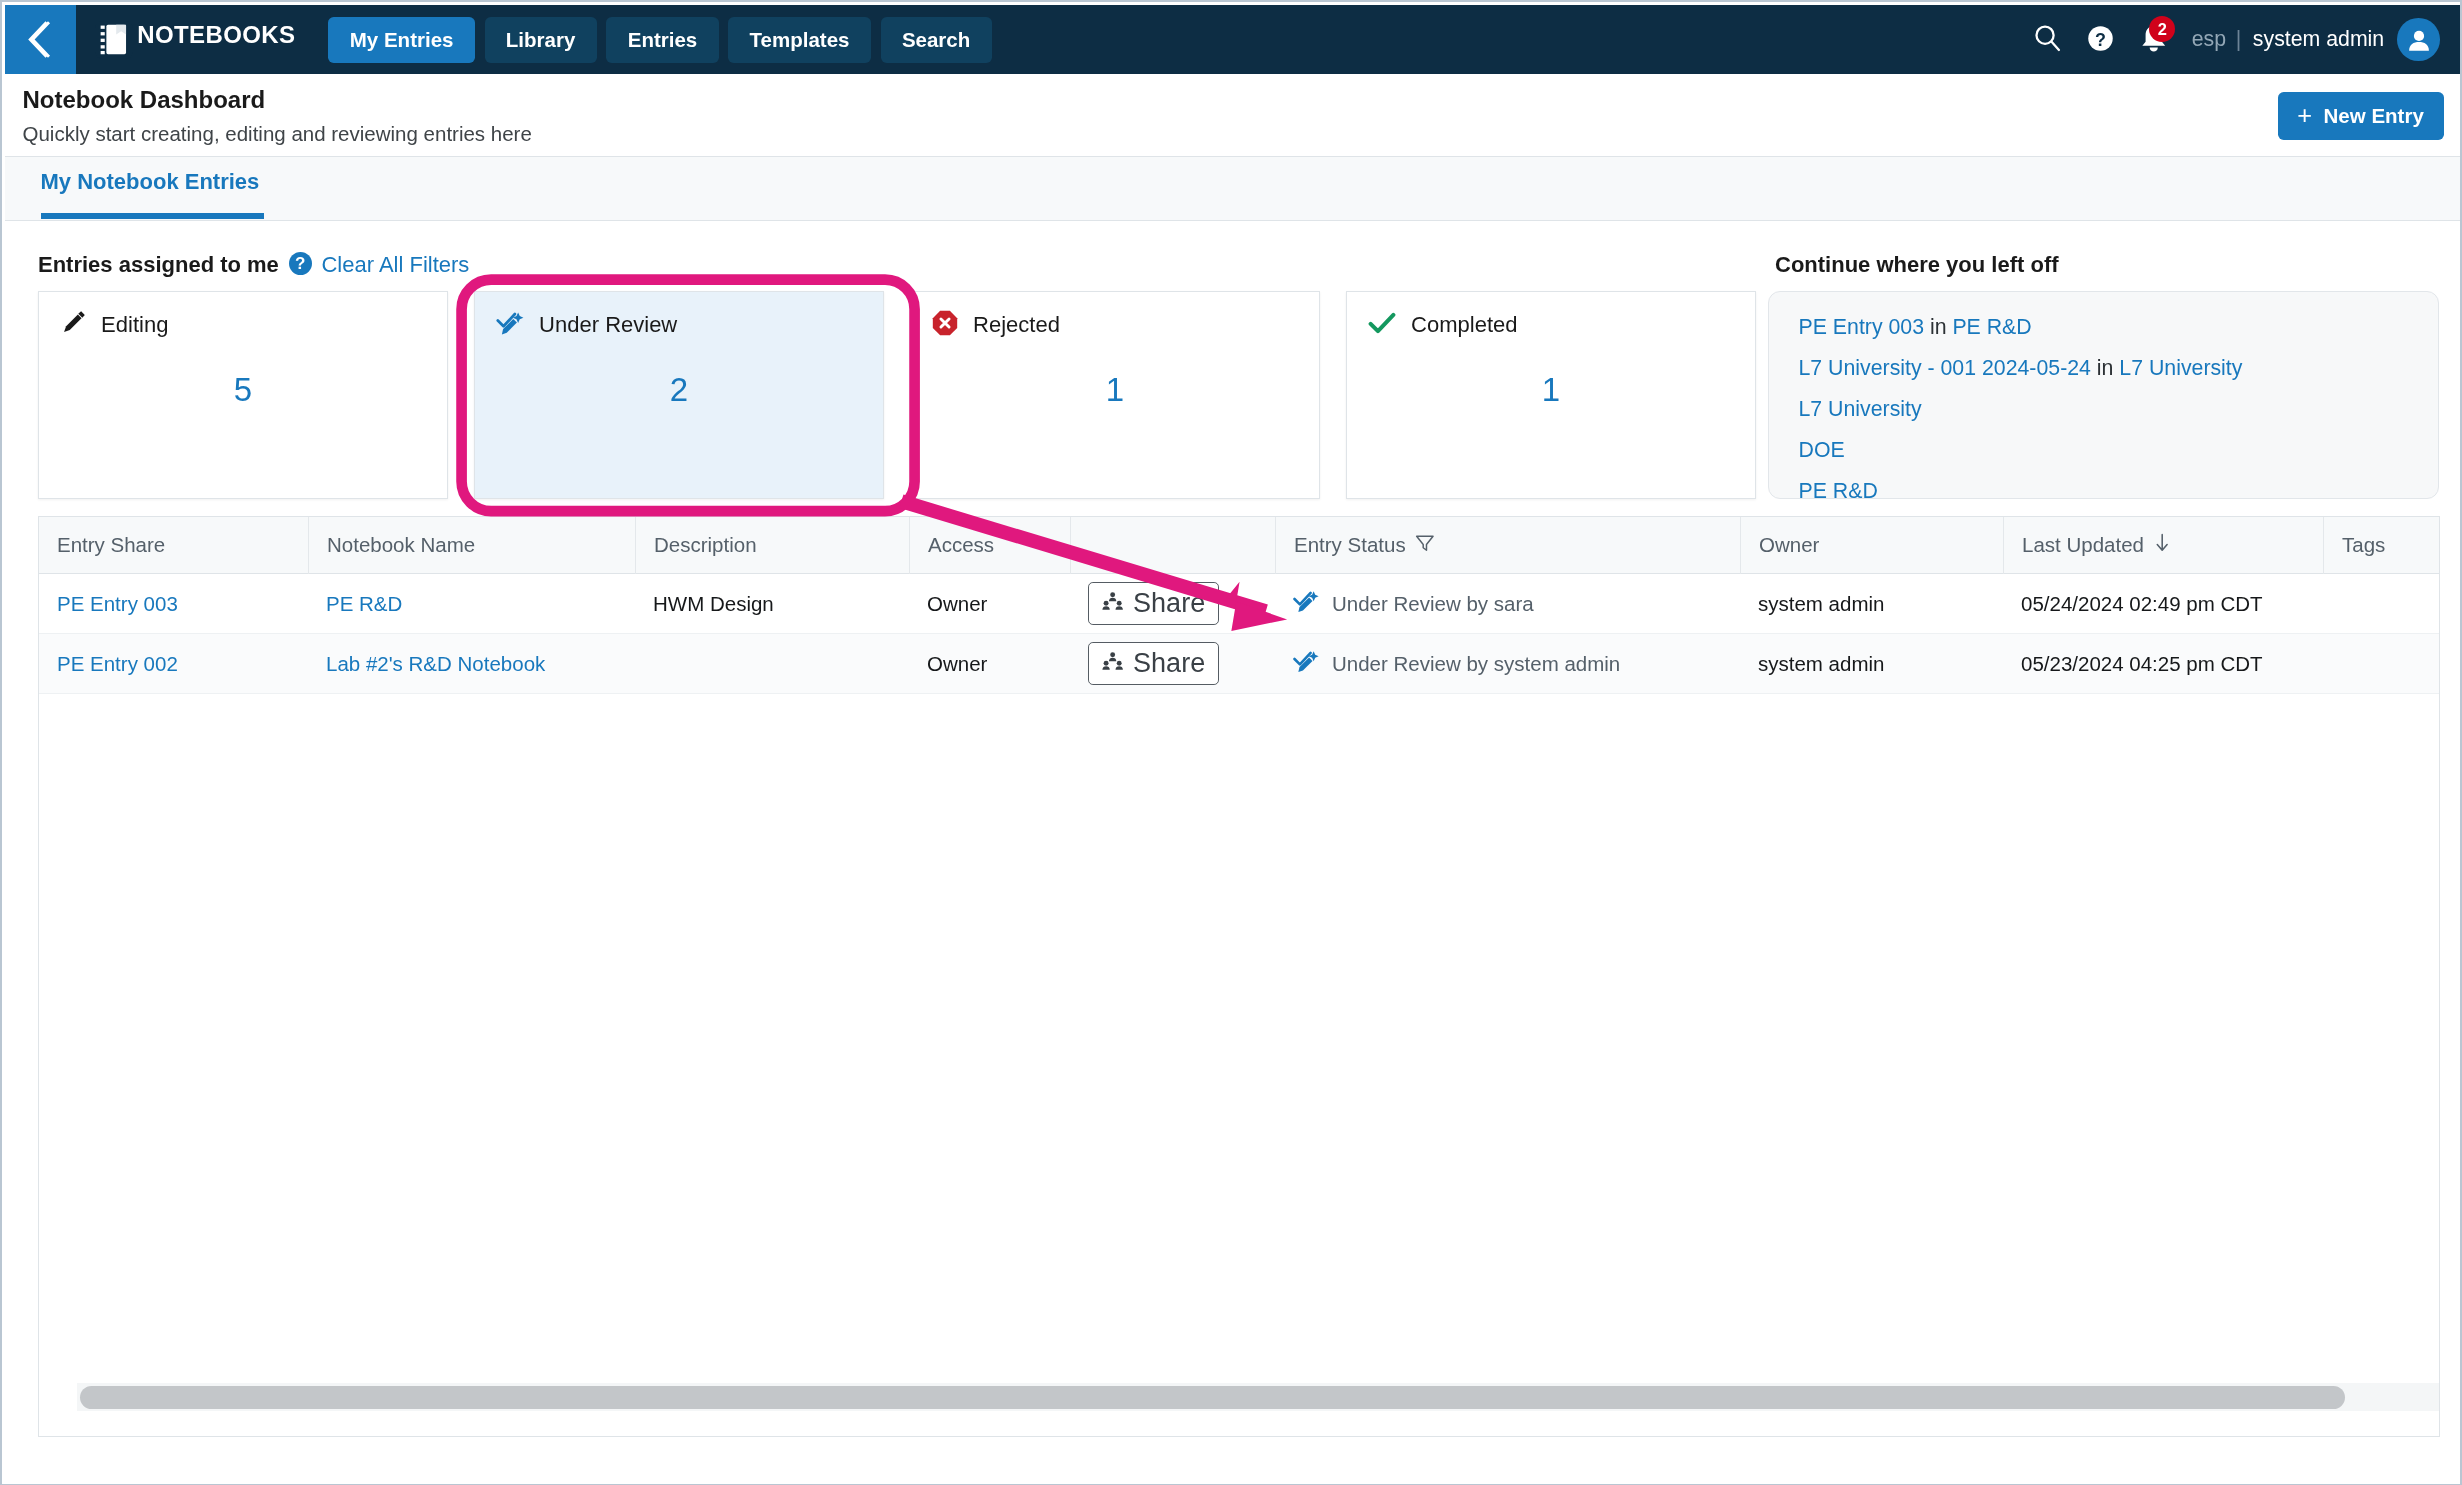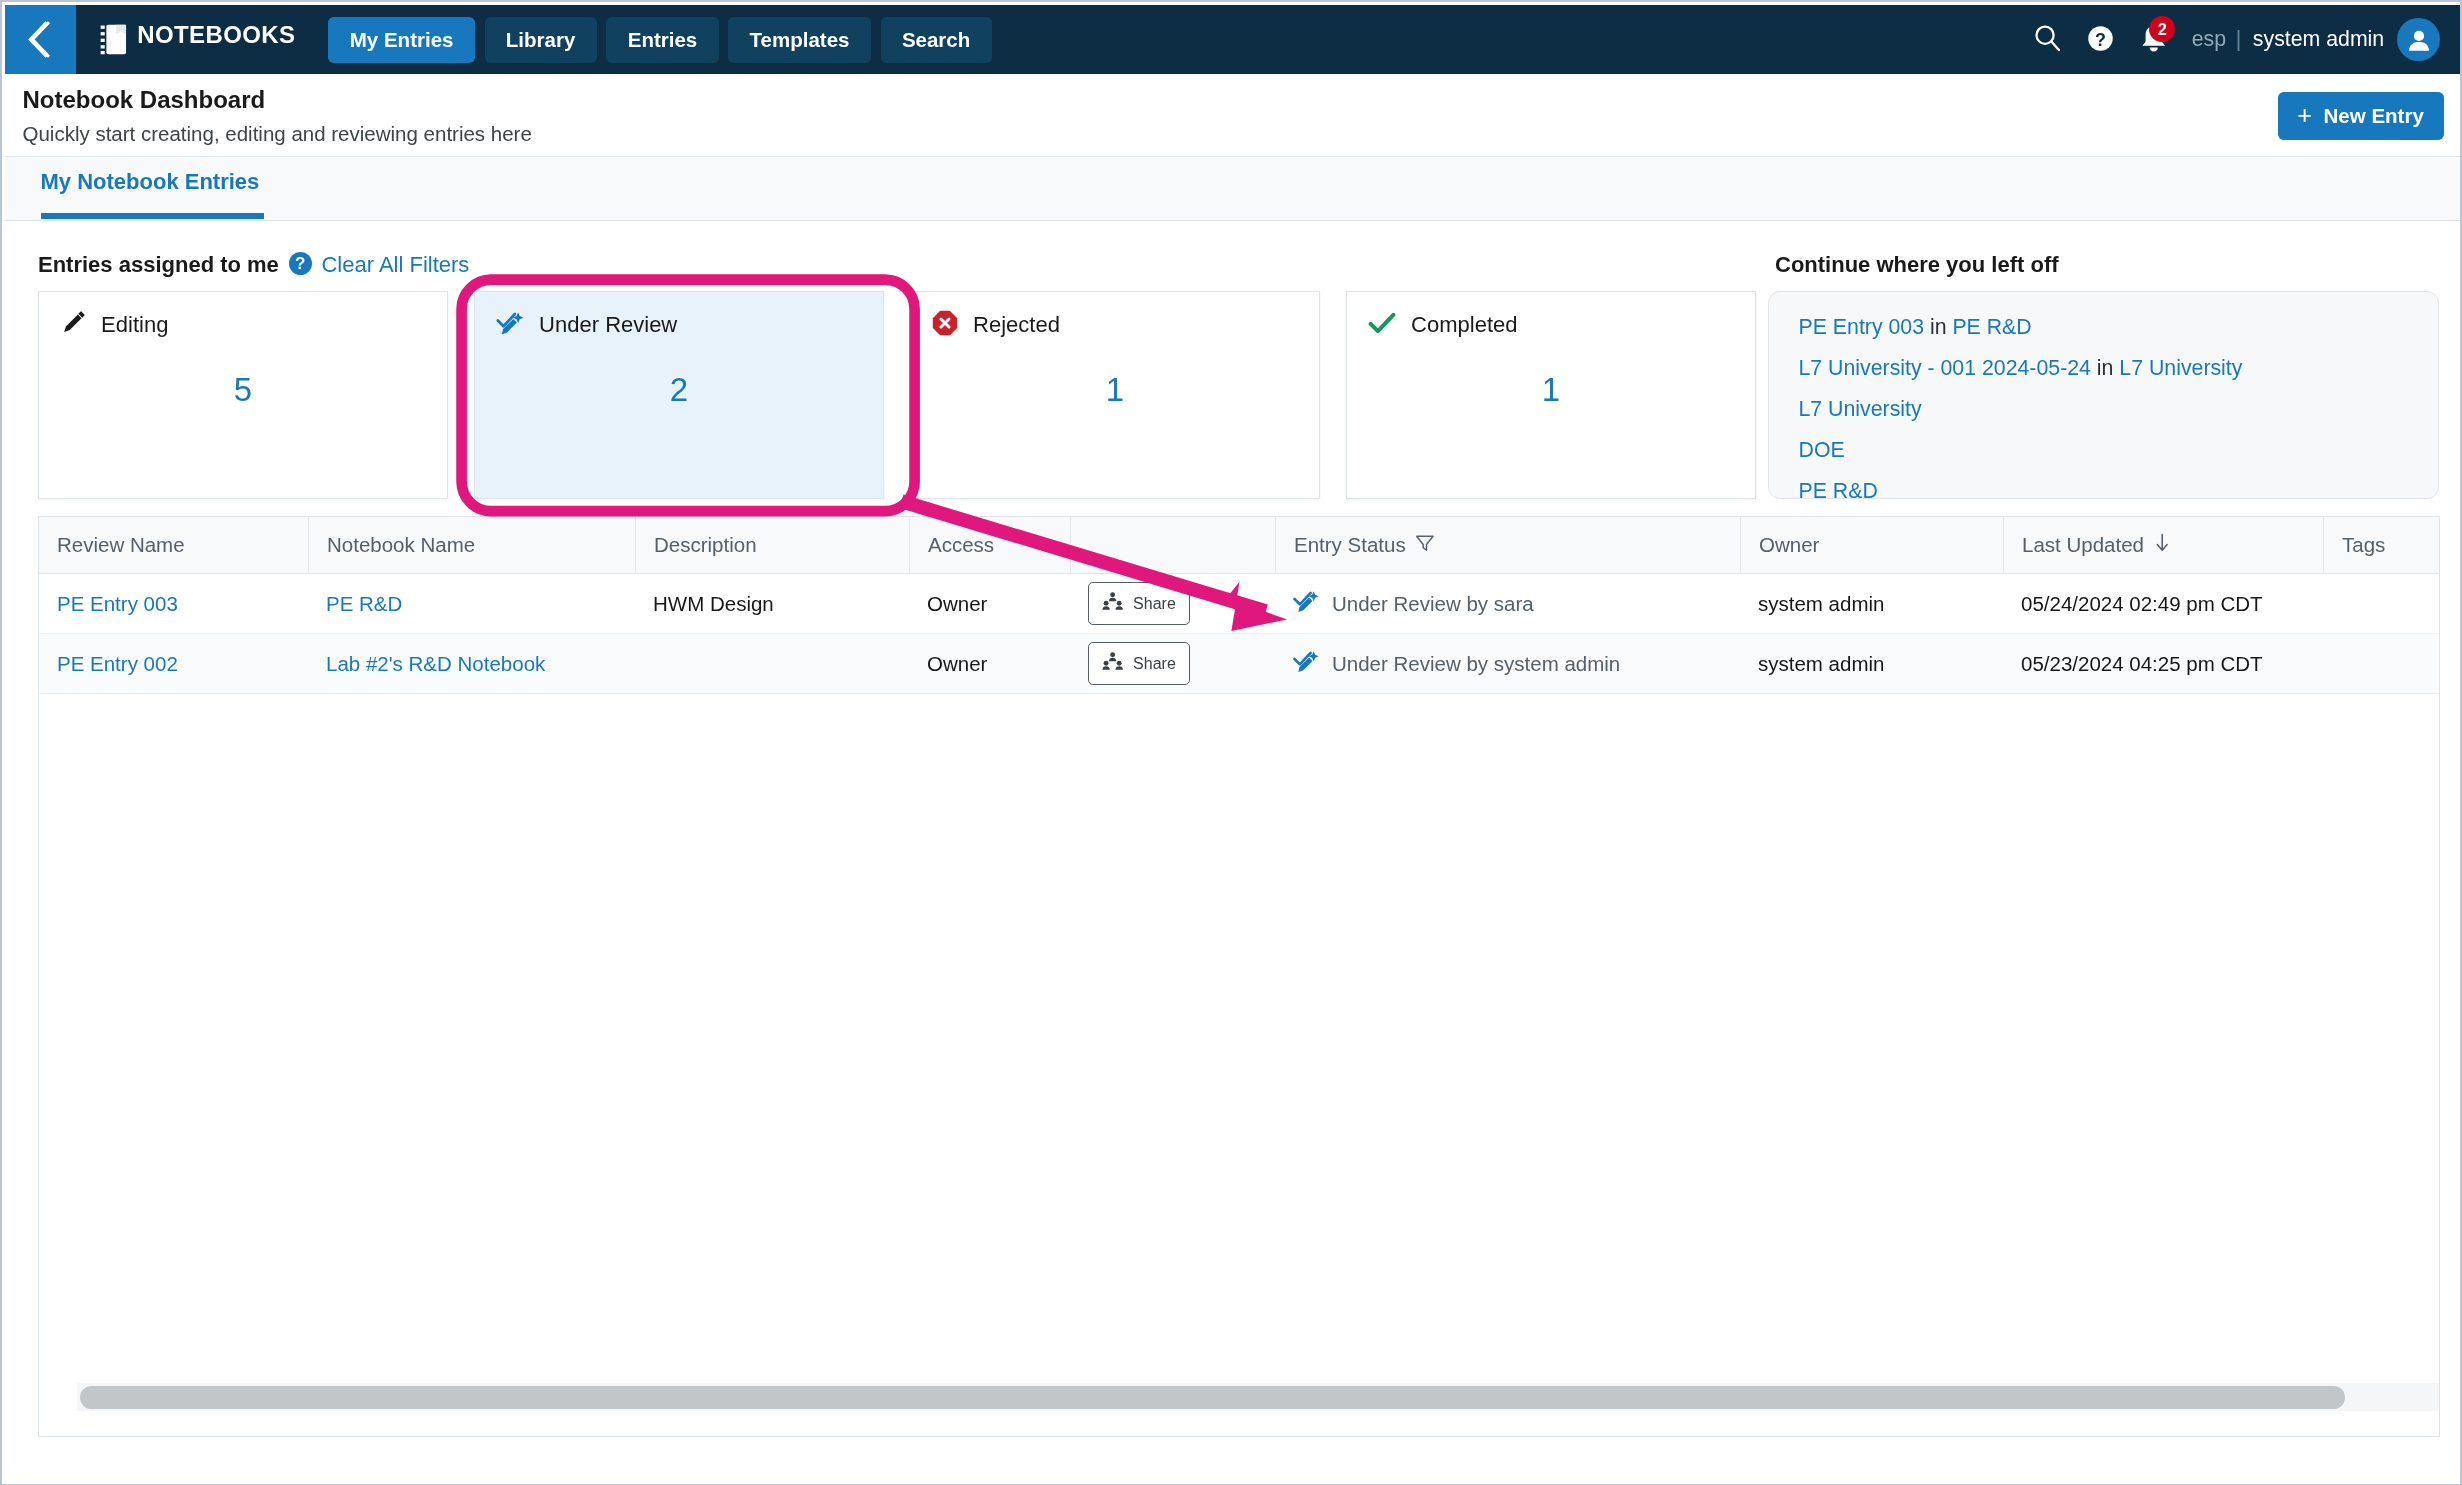--- a/index.html
+++ b/index.html
@@ -190,21 +190,21 @@
   .w-desc{width:274px;}
   .w-access{width:161px;}
   .w-share{width:205px;}
   .w-status{width:465px;}
   .w-owner{width:263px;}
   .w-updated{width:320px;}
   .w-tags{width:164px;}
   .share-btn{
     height:43px;border:1.6px solid #555c63;border-radius:4.9px;background:#ffffff;
     display:flex;align-items:center;gap:9.8px;padding:0 13px;
-    font-size:16px;color:#3a4046;cursor:pointer;box-sizing:border-box;
+    font-size:27px;color:#3a4046;cursor:pointer;box-sizing:border-box;
   }
   .status-cell{display:flex;align-items:center;gap:13px;font-size:20.5px;color:#55606a;}
 
   .hscroll-track{
     position:absolute;left:38px;bottom:24.6px;width:2397px;height:28px;
     background:#f4f6f7;display:flex;align-items:center;
   }
   .hscroll-thumb{
     height:23px;width:2265px;background:#c3c6c9;border-radius:11.5px;margin-left:3.3px;cursor:pointer;
   }
@@ -375,21 +375,21 @@
       <span>L7 University - 001 2024-05-24</span><span class="plain"> in </span><span>L7 University</span>
     </div>
     <div class="continue-item" style="top:105px;">L7 University</div>
     <div class="continue-item" style="top:146px;">DOE</div>
     <div class="continue-item" style="top:187px;">PE R&amp;D</div>
   </div>
 
   <div class="table-wrap">
 
     <div class="thead">
-      <div class="th w-entry">Review Name</div>
+      <div class="th w-entry">Entry Share</div>
       <div class="th w-notebook">Notebook Name</div>
       <div class="th w-desc">Description</div>
       <div class="th w-access">Access</div>
       <div class="th w-share"></div>
       <div class="th w-status">
         <span>Entry Status</span>
         <span>
           <svg width="19.7" height="19.7" viewBox="0 0 24 24">
             <path d="M2 4 L22 4 L14 14 L14 21 L10 18 L10 14 Z" fill="none" stroke="#55606a" stroke-width="1.8" stroke-linejoin="round"></path>
           </svg>

